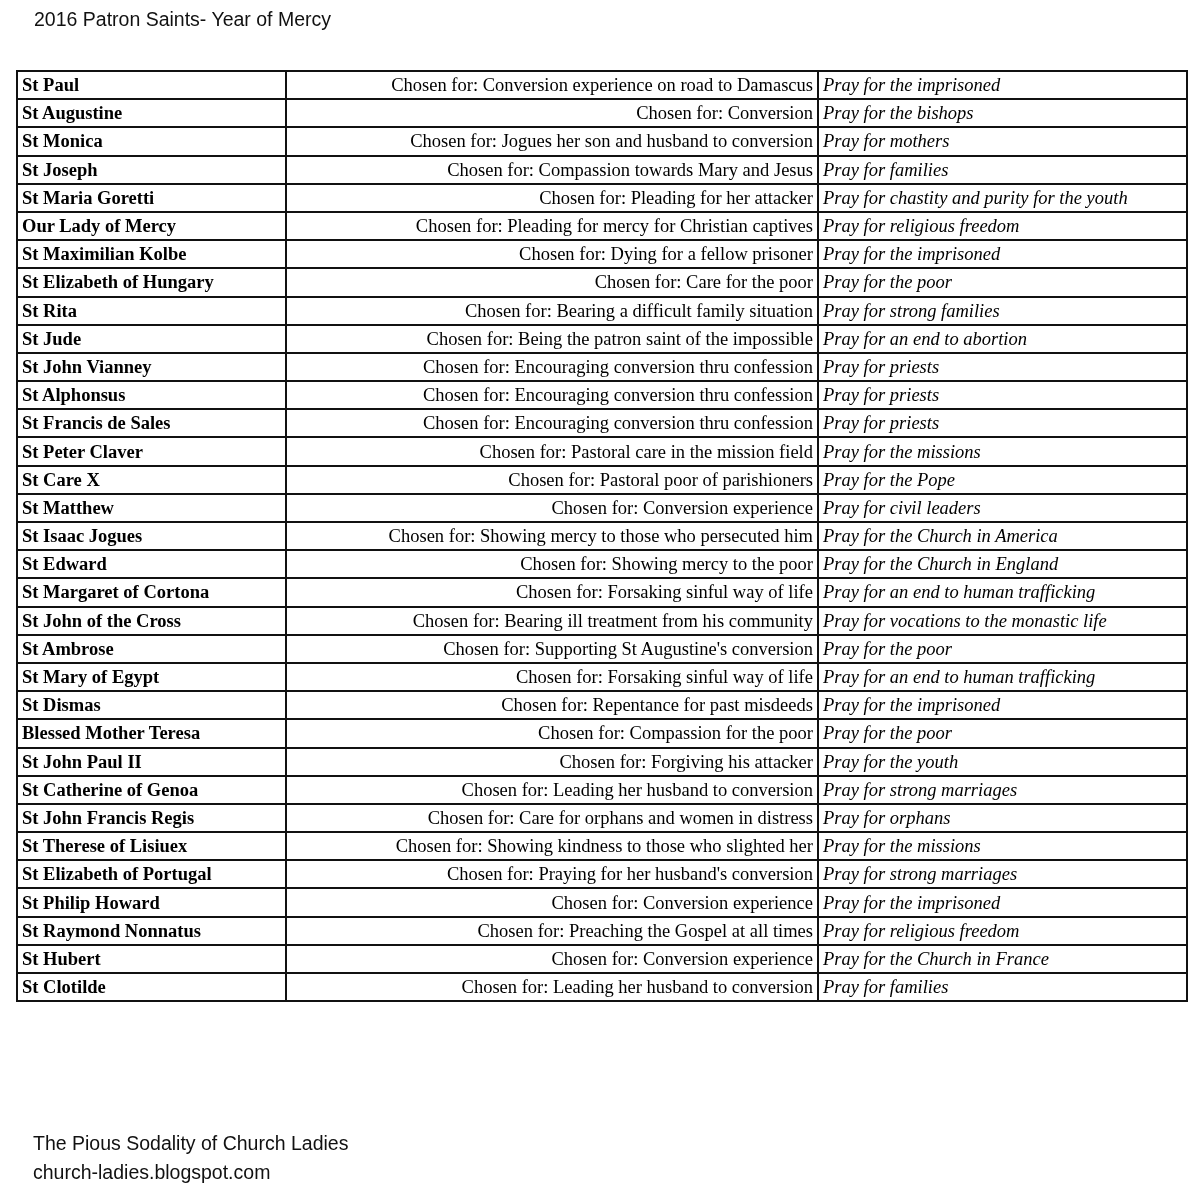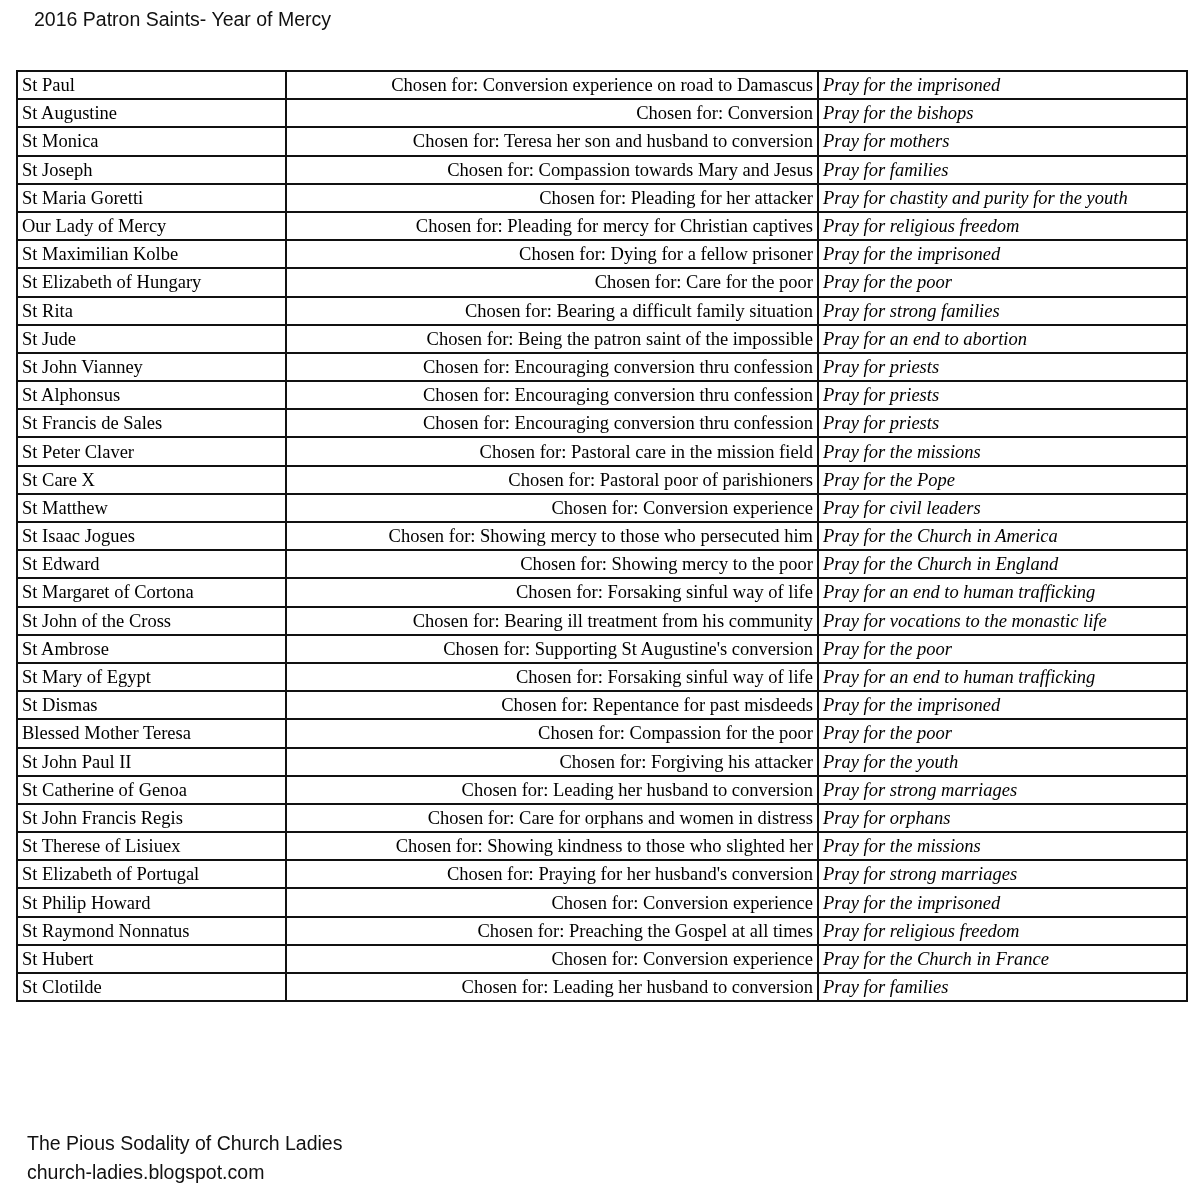--- a/index.html
+++ b/index.html
@@ -23,25 +23,25 @@
       height: 26.2px;
       padding: 0 4px;
       line-height: 26px;
       white-space: nowrap;
       overflow: hidden;
       vertical-align: middle;
     }
     table.saints col.c1 { width: 269px; }
     table.saints col.c2 { width: 532px; }
     table.saints col.c3 { width: 369px; }
-    td.name { font-weight: normal; }
+    td.name { font-weight: bold; }
     td.reason { font-weight: normal; text-align: right; }
     td.prayer { font-style: italic; border-radius: 14px; }
     .footer {
-      position: absolute; left: 27px; top: 1129px;
+      position: absolute; left: 33px; top: 1129px;
       font-family: "Liberation Sans", sans-serif; font-size: 19.5px; line-height: 29px;
       color: #111;
     }
   </style>
 </head>
 <body>
 
 <div class="title">2016 Patron Saints- Year of Mercy</div>
 
 <table class="saints">
@@ -56,21 +56,21 @@
         <td class="reason">Chosen for: Conversion experience on road to Damascus</td>
         <td class="prayer">Pray for the imprisoned</td>
       </tr>
       <tr>
         <td class="name">St Augustine</td>
         <td class="reason">Chosen for: Conversion</td>
         <td class="prayer">Pray for the bishops</td>
       </tr>
       <tr>
         <td class="name">St Monica</td>
-        <td class="reason">Chosen for: Teresa her son and husband to conversion</td>
+        <td class="reason">Chosen for: Jogues her son and husband to conversion</td>
         <td class="prayer">Pray for mothers</td>
       </tr>
       <tr>
         <td class="name">St Joseph</td>
         <td class="reason">Chosen for: Compassion towards Mary and Jesus</td>
         <td class="prayer">Pray for families</td>
       </tr>
       <tr>
         <td class="name">St Maria Goretti</td>
         <td class="reason">Chosen for: Pleading for her attacker</td>

